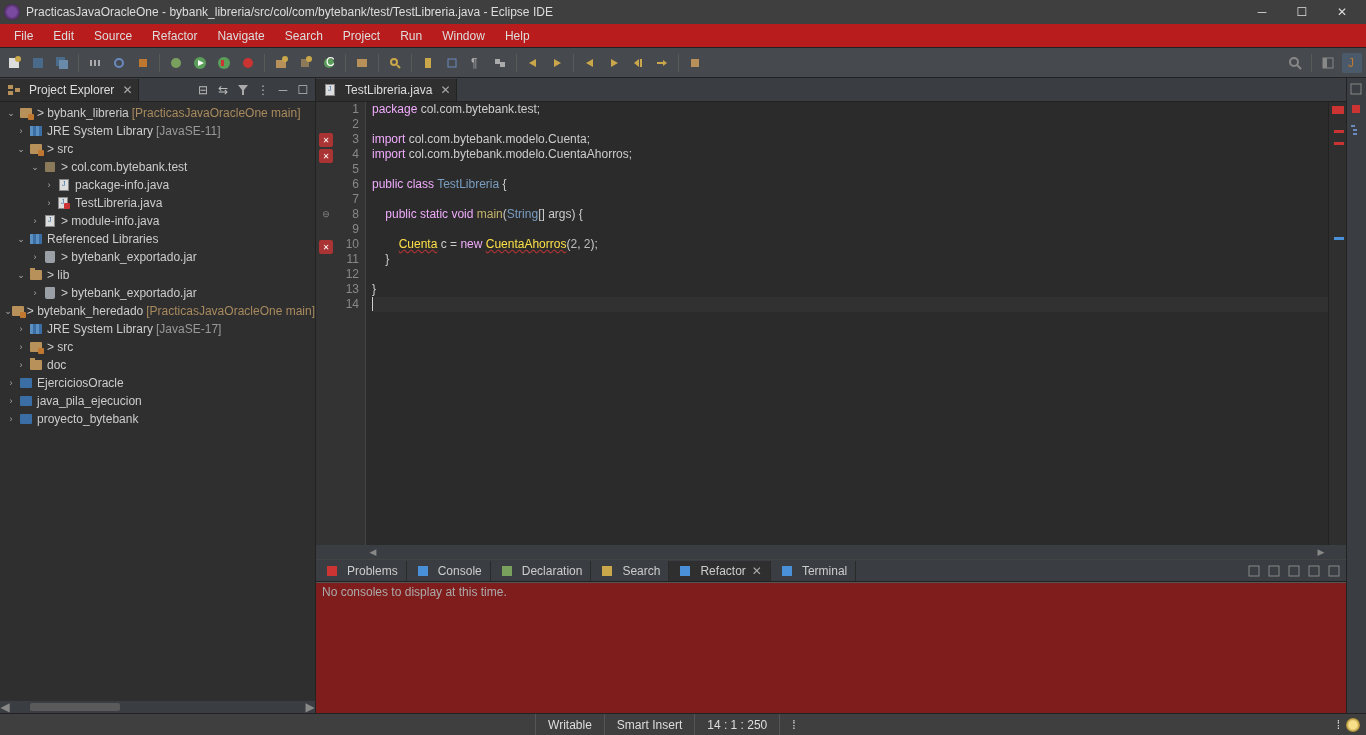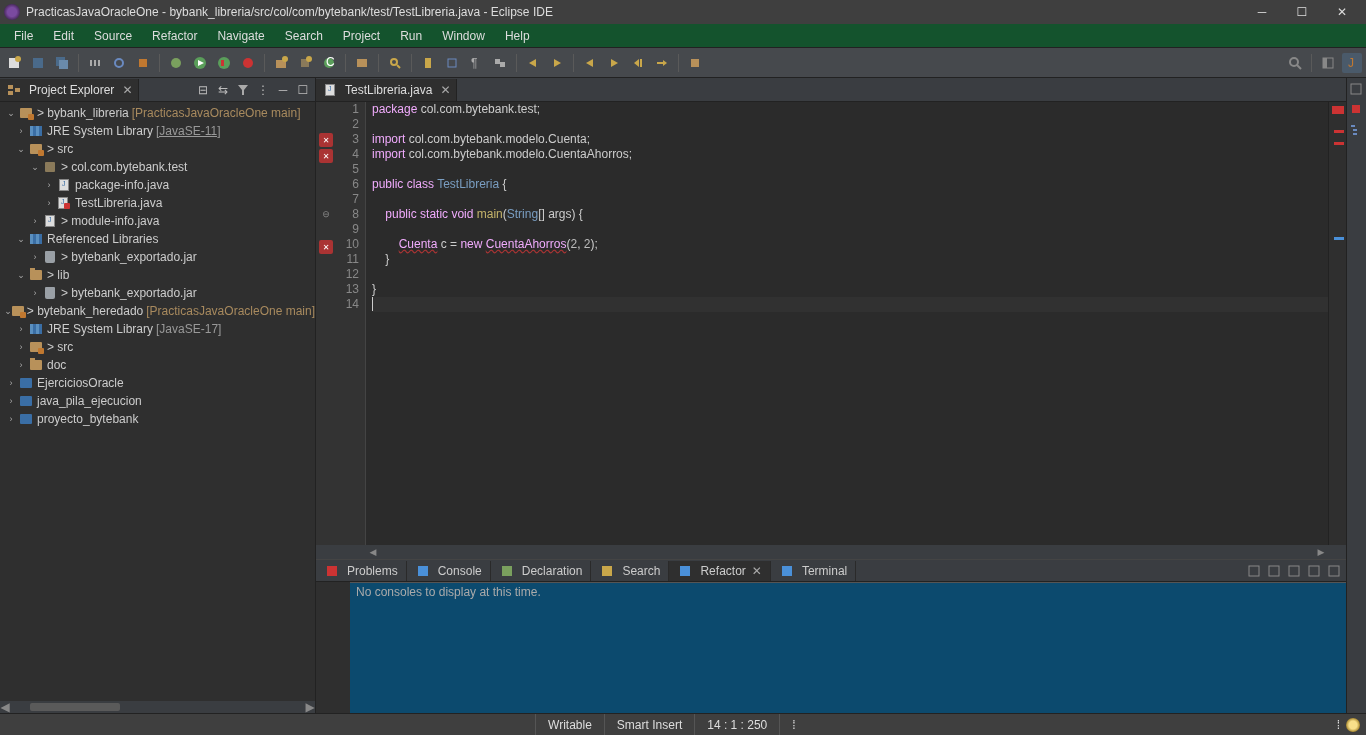--- a/index.html
+++ b/index.html
@@ -2,21 +2,21 @@
 <html><head>
 <meta charset="utf-8">
 <style>
 * { margin:0; padding:0; box-sizing:border-box; font-family:"Segoe UI",Tahoma,sans-serif; font-size:12px; }
 body { background:#2f2f2f; color:#ccc; width:1366px; height:735px; overflow:hidden; display:flex; flex-direction:column; }
 .titlebar { background:#3f3f3f; height:24px; display:flex; align-items:center; padding:0 4px; color:#ddd; }
 .titlebar .app-icon { width:16px; height:16px; margin-right:6px; background:radial-gradient(circle,#7a4aa0 40%,#4a2a60 70%); border-radius:50%; }
 .titlebar .title-text { flex:1; font-size:12px; }
 .winbtns { display:flex; gap:0; }
 .winbtn { width:40px; height:24px; display:flex; align-items:center; justify-content:center; color:#ddd; }
-.menubar { background:#14532d; height:24px; display:flex; align-items:center; padding:0 4px; border-bottom:1px solid #222; }
+.menubar { background:#b91c1c; height:24px; display:flex; align-items:center; padding:0 4px; border-bottom:1px solid #222; }
 .menubar .menu-item { padding:3px 10px; color:#ddd; }
 .toolbar { background:#46494d; height:30px; display:flex; align-items:center; padding:0 4px; border-bottom:1px solid #222; gap:4px; }
 .tbtn { width:20px; height:20px; display:flex; align-items:center; justify-content:center; border-radius:2px; }
 .tsep { width:1px; height:18px; background:#5a5a5a; margin:0 2px; }
 .toolbar-spacer { flex:1; }
 .main { flex:1; display:flex; overflow:hidden; }
 .explorer { width:316px; background:#2f2f2f; display:flex; flex-direction:column; border-right:1px solid #222; }
 .view-tabs { height:24px; background:#3a3d41; display:flex; align-items:center; border-bottom:1px solid #222; }
 .view-tab { display:flex; align-items:center; gap:4px; padding:3px 6px; background:#2f2f2f; border-right:1px solid #222; color:#ddd; }
 .view-tab .closex { color:#aaa; margin-left:4px; }
@@ -35,36 +35,36 @@
 .editor-tabs { height:24px; background:#3a3d41; display:flex; align-items:center; border-bottom:1px solid #222; }
 .etab { display:flex; align-items:center; gap:4px; padding:3px 6px; background:#2f2f2f; border-right:1px solid #222; color:#ddd; }
 .etab .closex { color:#aaa; margin-left:4px; }
 .editor-body { flex:1; display:flex; overflow:hidden; background:#2b2b2b; }
 .markers { width:20px; background:#333; }
 .markers .err { width:14px; height:14px; margin:1px auto; background:#a33; border-radius:2px; font-size:8px; color:#fff; display:flex; align-items:center; justify-content:center; }
 .gutter { width:30px; background:#333; color:#888; text-align:right; padding-right:6px; font-family:Consolas,monospace; font-size:12px; line-height:15px; border-right:1px solid #444; }
 .code { flex:1; background:#2b2b2b; font-family:Consolas,monospace; font-size:12px; line-height:15px; color:#ccc; padding-left:6px; position:relative; }
 .code .cline { height:15px; white-space:pre; }
 .cursor-line { background:rgba(255,255,255,0.03); }
-.kw { color:#f0abfc; } .type { color:#f0abfc; text-decoration:underline wavy #a33; } .cls { color:#7a9ec2; } .mth { color:#c4b36a; } .num { color:#bbb; }
+.kw { color:#f0abfc; } .type { color:#fde047; text-decoration:underline wavy #a33; } .cls { color:#7a9ec2; } .mth { color:#c4b36a; } .num { color:#bbb; }
 .ovr { width:18px; background:#2f2f2f; border-left:1px solid #222; position:relative; }
 .ovr .mk { position:absolute; right:2px; width:10px; height:3px; background:#c33; }
 .ovr .blue { background:#4a90d9; }
 .hscroll { height:14px; background:#3a3d41; display:flex; align-items:center; }
 .hscroll .arrow { width:14px; text-align:center; color:#888; font-size:9px; }
 .hscroll .track { flex:1; }
 .right-trim { width:20px; background:#3a3d41; border-left:1px solid #222; display:flex; flex-direction:column; align-items:center; gap:4px; padding-top:4px; }
 .right-trim .tb { width:16px; height:16px; }
 .bottom-panel { height:154px; background:#2f2f2f; border-top:1px solid #444; display:flex; flex-direction:column; }
 .bp-tabs { height:22px; background:#3a3d41; display:flex; align-items:center; border-bottom:1px solid #222; }
 .bp-tab { display:flex; align-items:center; gap:4px; padding:2px 8px; color:#ccc; border-right:1px solid #2a2a2a; }
 .bp-tab.active { background:#2f2f2f; }
 .bp-tab .closex { color:#aaa; margin-left:2px; }
 .bp-tb { display:flex; gap:4px; margin-left:auto; padding-right:4px; }
-.bp-body { flex:1; background:#0c4a6e; color:#aaa; padding:2px 6px; border-top:1px solid #555;margin-left:34px; }
+.bp-body { flex:1; background:#7f1d1d; color:#aaa; padding:2px 6px; border-top:1px solid #555; }
 .statusbar { height:22px; background:#3f3f3f; display:flex; align-items:center; color:#ddd; padding:0 6px; border-top:1px solid #222; }
 .statusbar .cell { padding:0 12px; border-left:1px solid #555; height:100%; display:flex; align-items:center; }
 .statusbar .spacer { flex:1; }
 .bulb { width:14px; height:14px; background:radial-gradient(circle,#f8e08a 40%,#a88830 70%); border-radius:50%; }
 
 
 .ic-folder { background:#b8915a; width:12px; height:10px; border-radius:1px; position:relative; }
 .ic-folder::before { content:""; position:absolute; top:-2px; left:0; width:5px; height:3px; background:#b8915a; }
 .ic-closed-folder { background:#3a6ea5; width:12px; height:10px; border-radius:1px; }
 .ic-jar { width:10px; height:12px; background:#9aa0a6; border-radius:1px 1px 2px 2px; }
@@ -313,21 +313,21 @@
           </span>
           <span>&gt; bybank_libreria</span>
           <span class="deco" style="margin-left: 3px;"> [PracticasJavaOracleOne main]</span>
         </div>
         <div class="tree-row indent1">
           <span class="tw">›</span>
           <span class="ticon">
             <div class="ic-lib"></div>
           </span>
           <span>JRE System Library</span>
-          <span class="gray" style="margin-left: 3px; text-decoration: underline;"> [JavaSE-11]</span>
+          <span class="gray" style="margin-left: 3px;"> [JavaSE-11]</span>
         </div>
         <div class="tree-row indent1">
           <span class="tw">⌄</span>
           <span class="ticon">
             <div class="ic-proj"></div>
           </span>
           <span>&gt; src</span>
         </div>
         <div class="tree-row indent2">
           <span class="tw">⌄</span>

